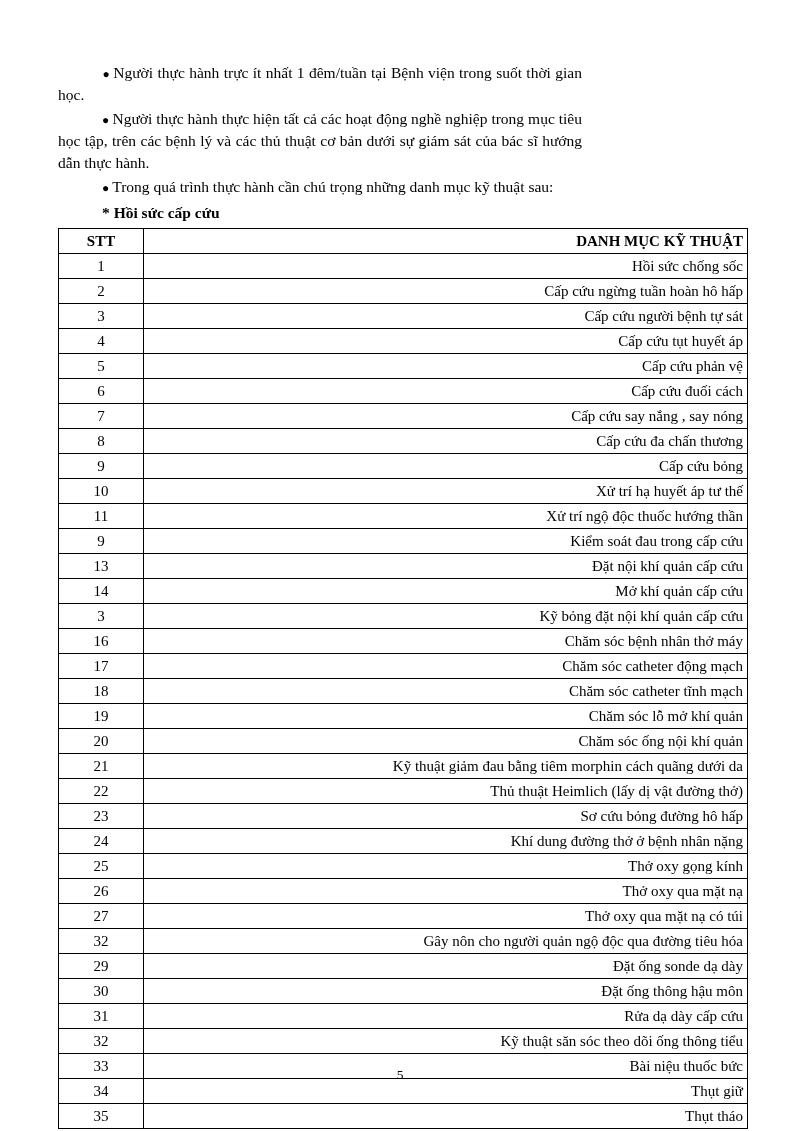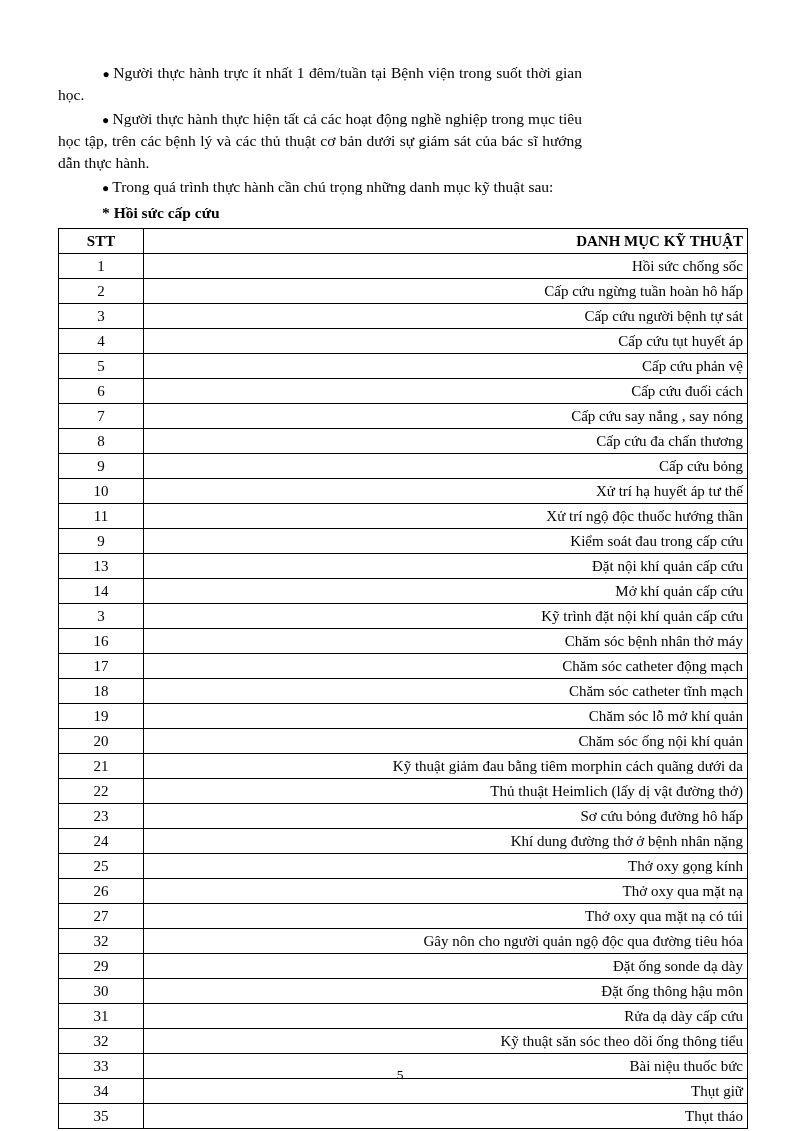--- a/index.html
+++ b/index.html
@@ -151,21 +151,21 @@
       <tr>
           <td class="col-stt">13</td>
           <td class="col-name">Đặt nội khí quản cấp cứu</td>
         </tr>
       <tr>
           <td class="col-stt">14</td>
           <td class="col-name">Mở khí quản cấp cứu</td>
         </tr>
       <tr>
           <td class="col-stt">3</td>
-          <td class="col-name">Kỹ trình đặt nội khí quản cấp cứu</td>
+          <td class="col-name">Kỹ bỏng đặt nội khí quản cấp cứu</td>
         </tr>
       <tr>
           <td class="col-stt">16</td>
           <td class="col-name">Chăm sóc bệnh nhân thở máy</td>
         </tr>
       <tr>
           <td class="col-stt">17</td>
           <td class="col-name">Chăm sóc catheter động mạch</td>
         </tr>
       <tr>

